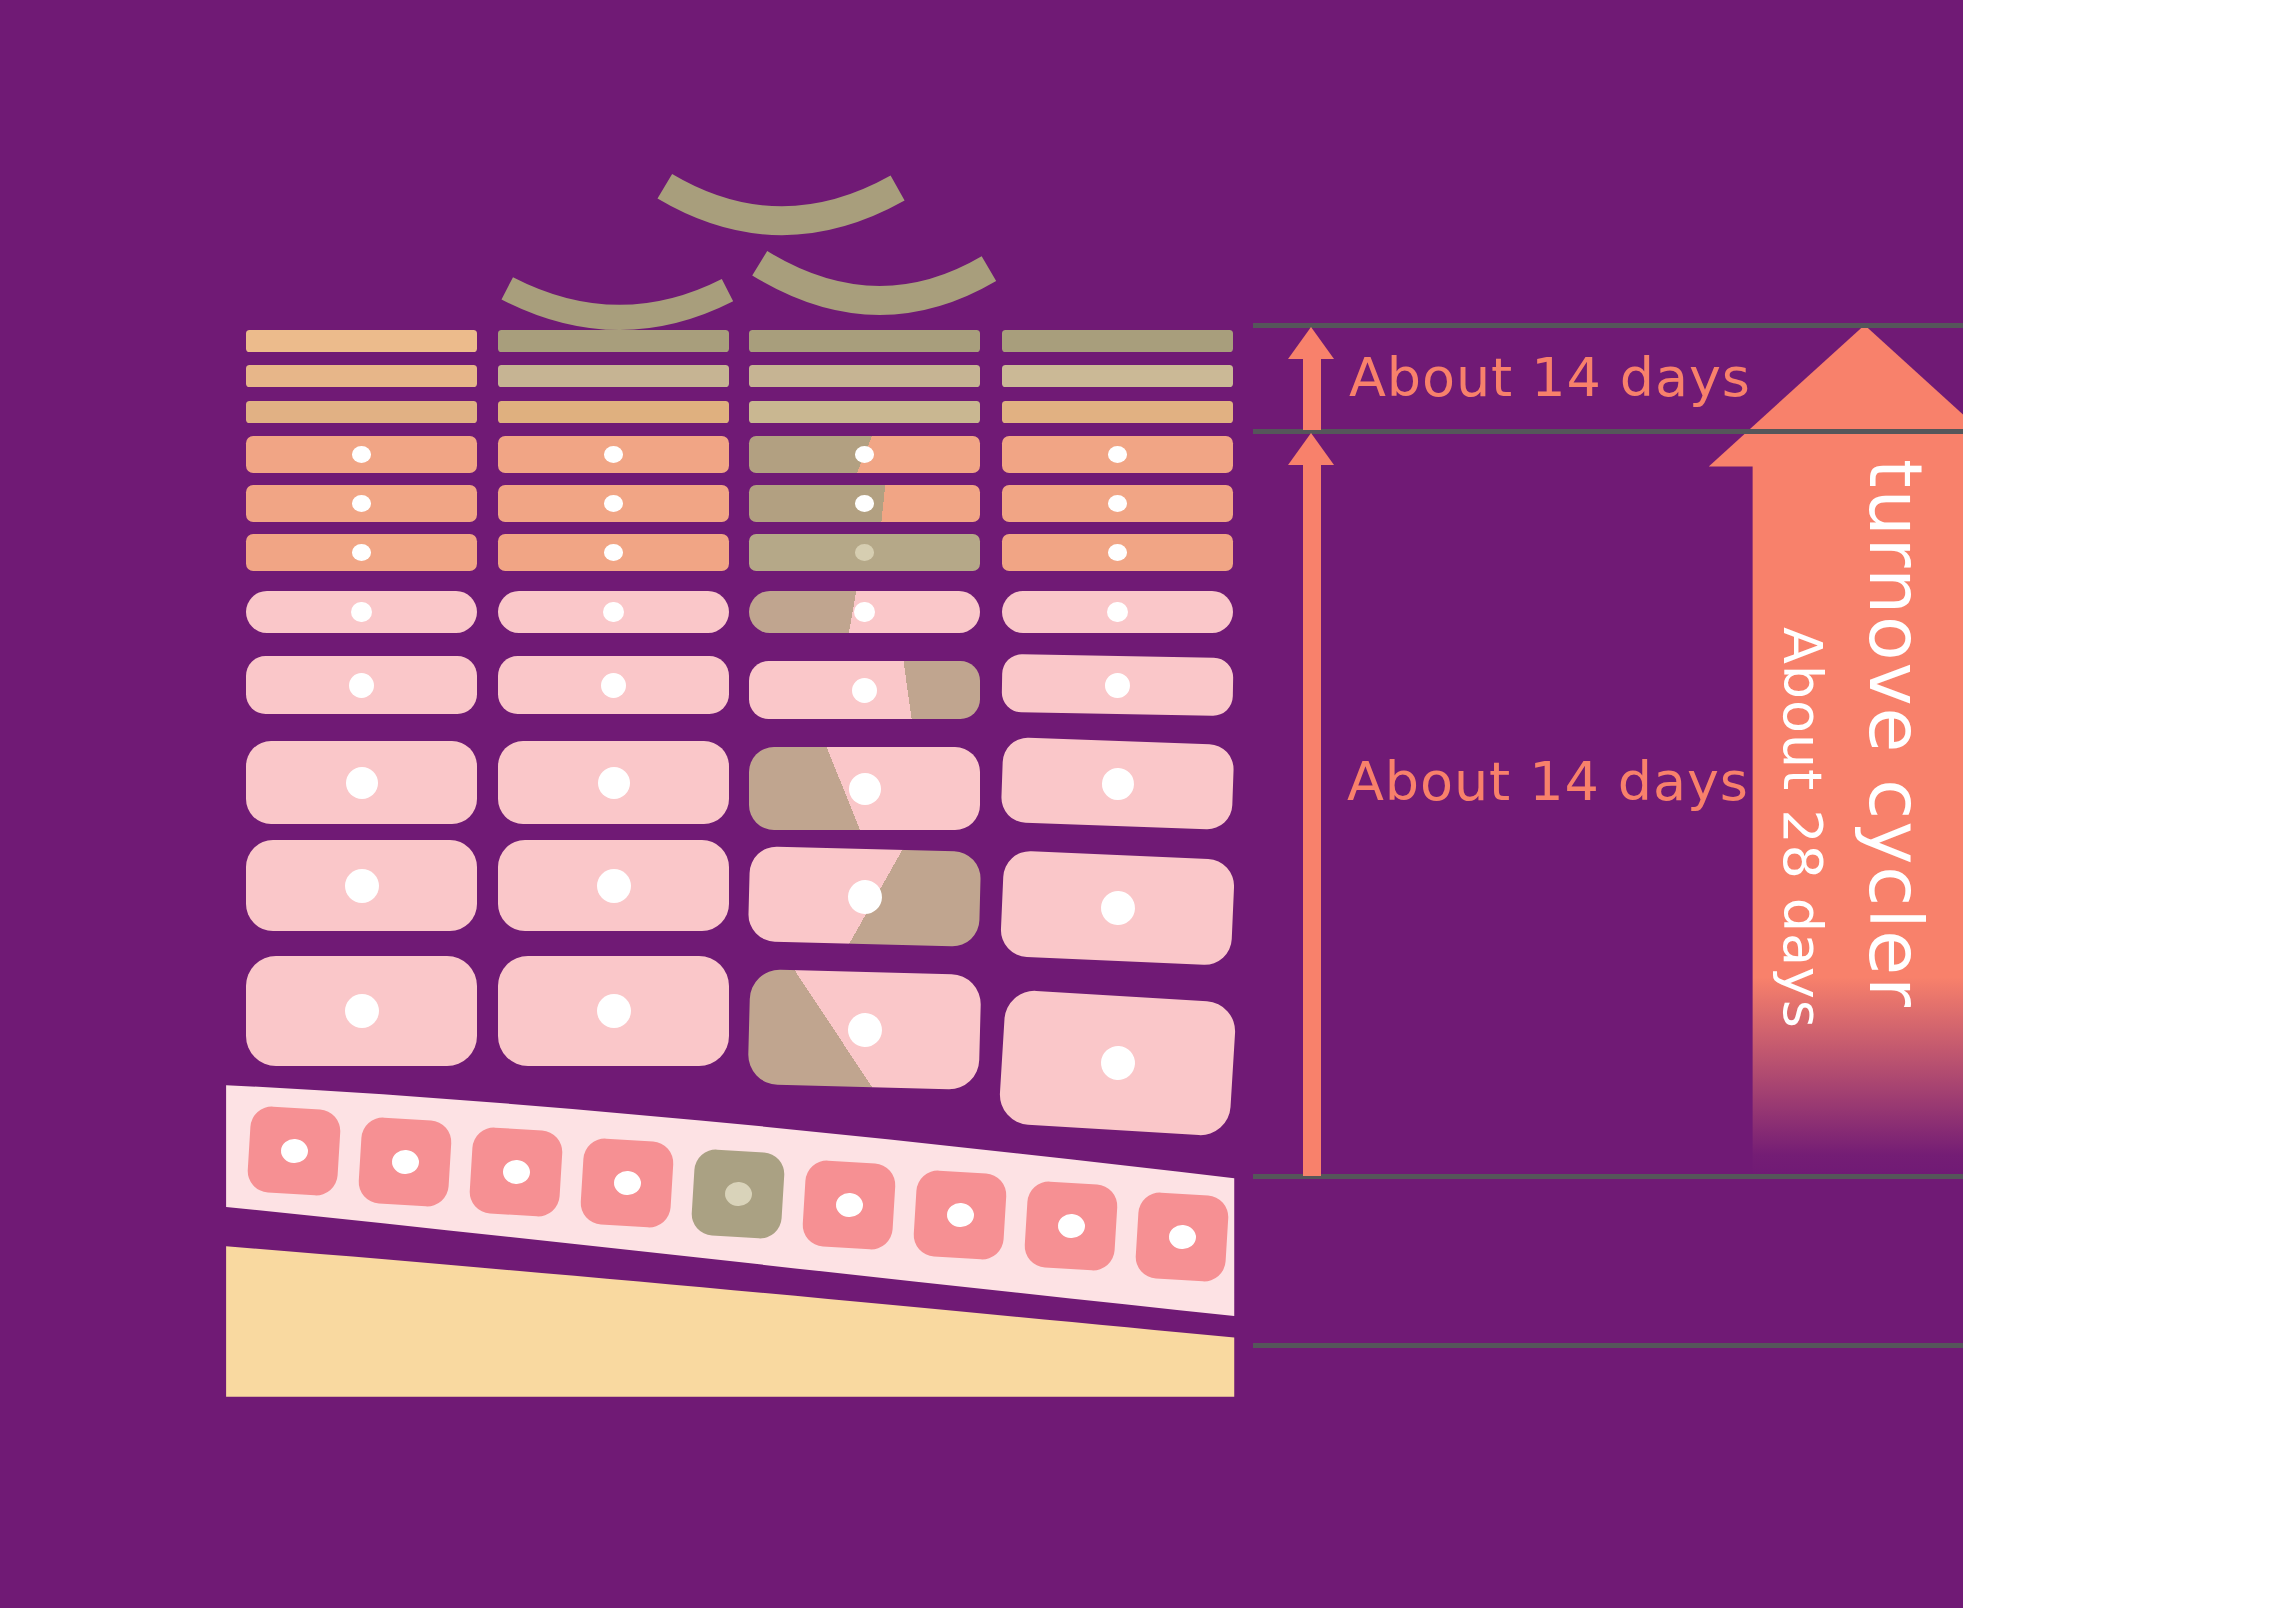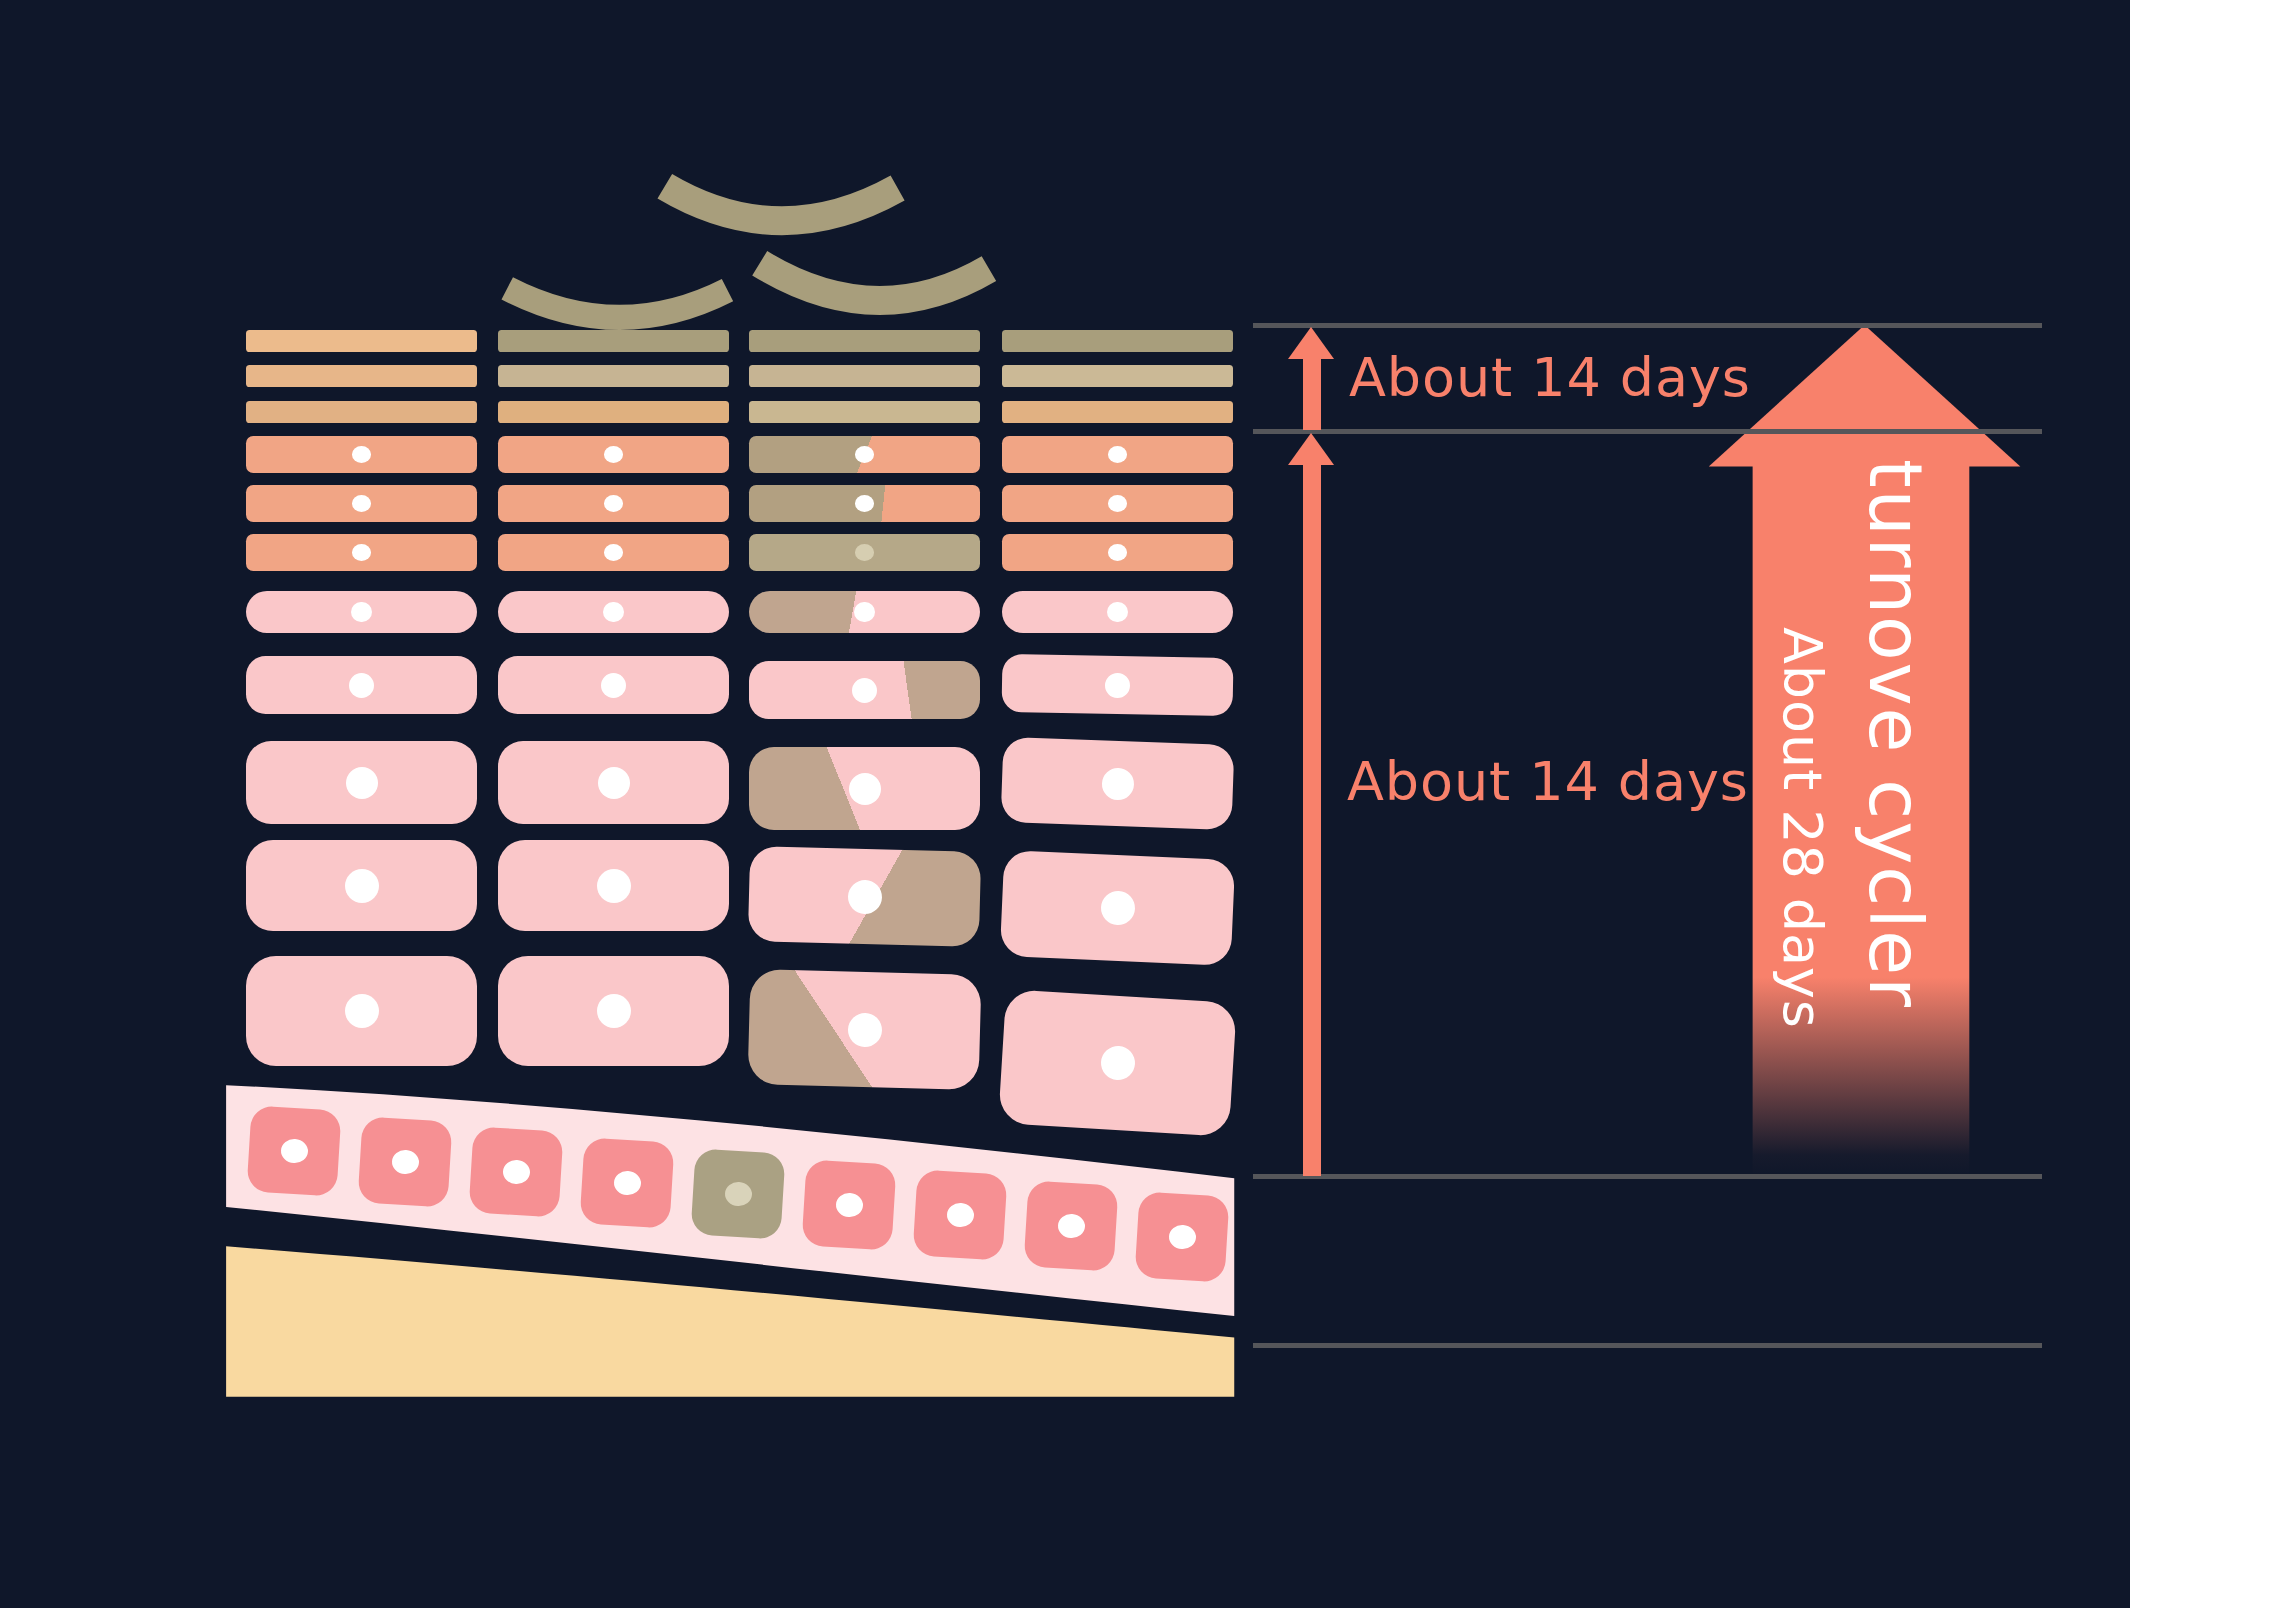--- a/index.html
+++ b/index.html
@@ -1,17 +1,17 @@
 <!DOCTYPE html>
 <html style="font-size:14.3px"><head>
 <meta charset="utf-8">
 <style>
   html,body{margin:0;padding:0;background:#ffffff;}
   .stage{
-    position:relative;width:2130px;height:1608px;background:#0f172a;overflow:hidden;
+    position:relative;width:1963px;height:1608px;background:#701a75;overflow:hidden;
     font-family:"DejaVu Sans","Liberation Sans",sans-serif;
   }
   .layer-svg{position:absolute;left:0;top:0;width:2293px;height:1608px;}
   .cell{position:absolute;display:flex;align-items:center;justify-content:center;}
   .nucleus{border-radius:50%;background:#ffffff;}
   .guide-line{position:absolute;left:1253px;width:789px;height:4.5px;background:var(--line);}
   .shaft{position:absolute;width:18px;background:var(--coral);}
   .ahead{position:absolute;width:0;height:0;border-left:23px solid transparent;
          border-right:23px solid transparent;border-bottom:32px solid var(--coral);}
   .h-label{position:absolute;color:var(--coral);font-size:54px;letter-spacing:0.9px;white-space:nowrap;line-height:1.15;}

